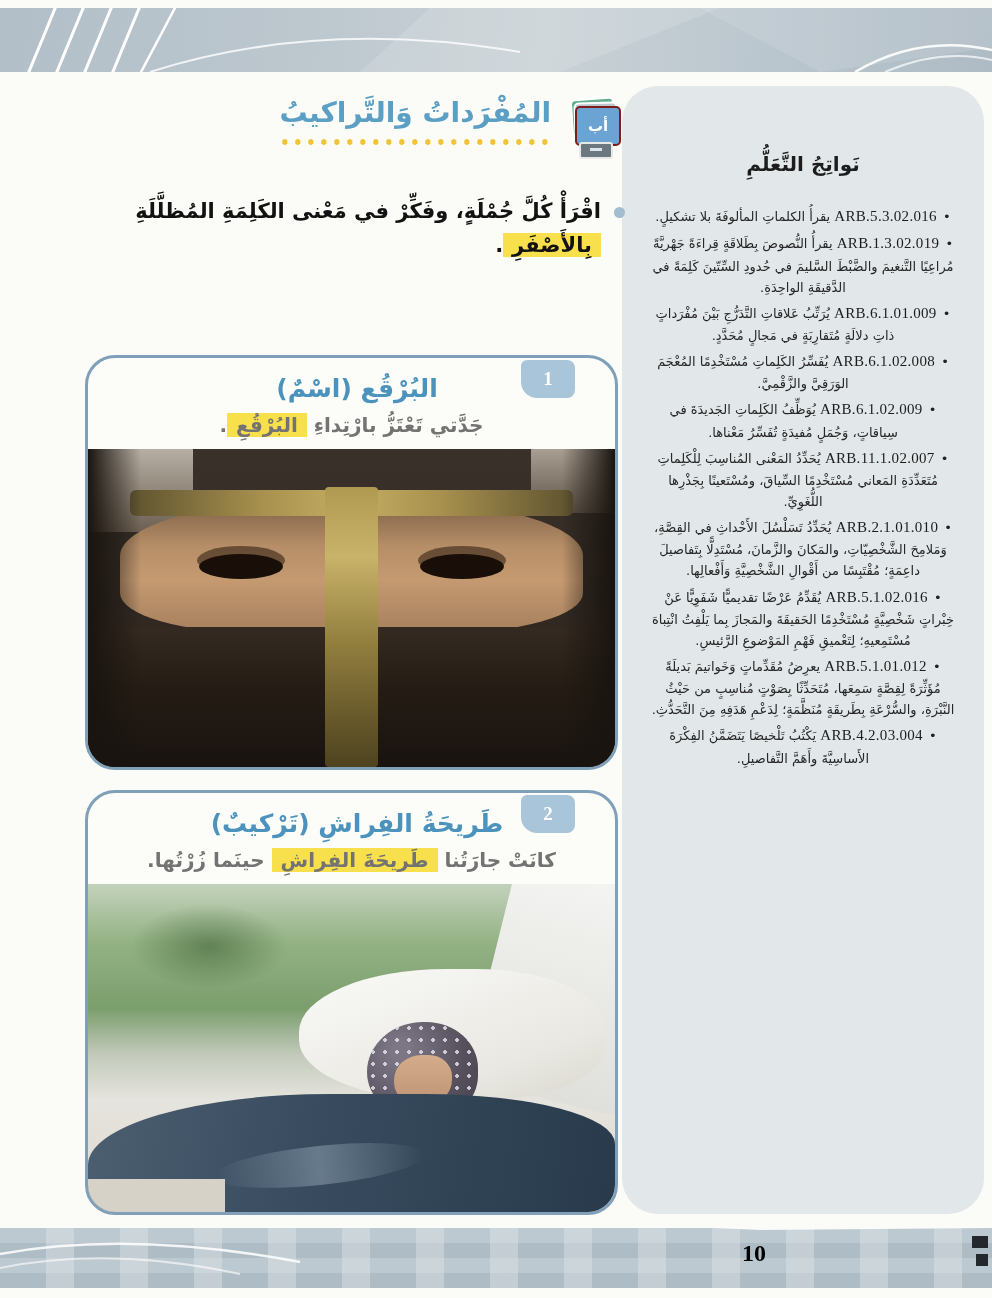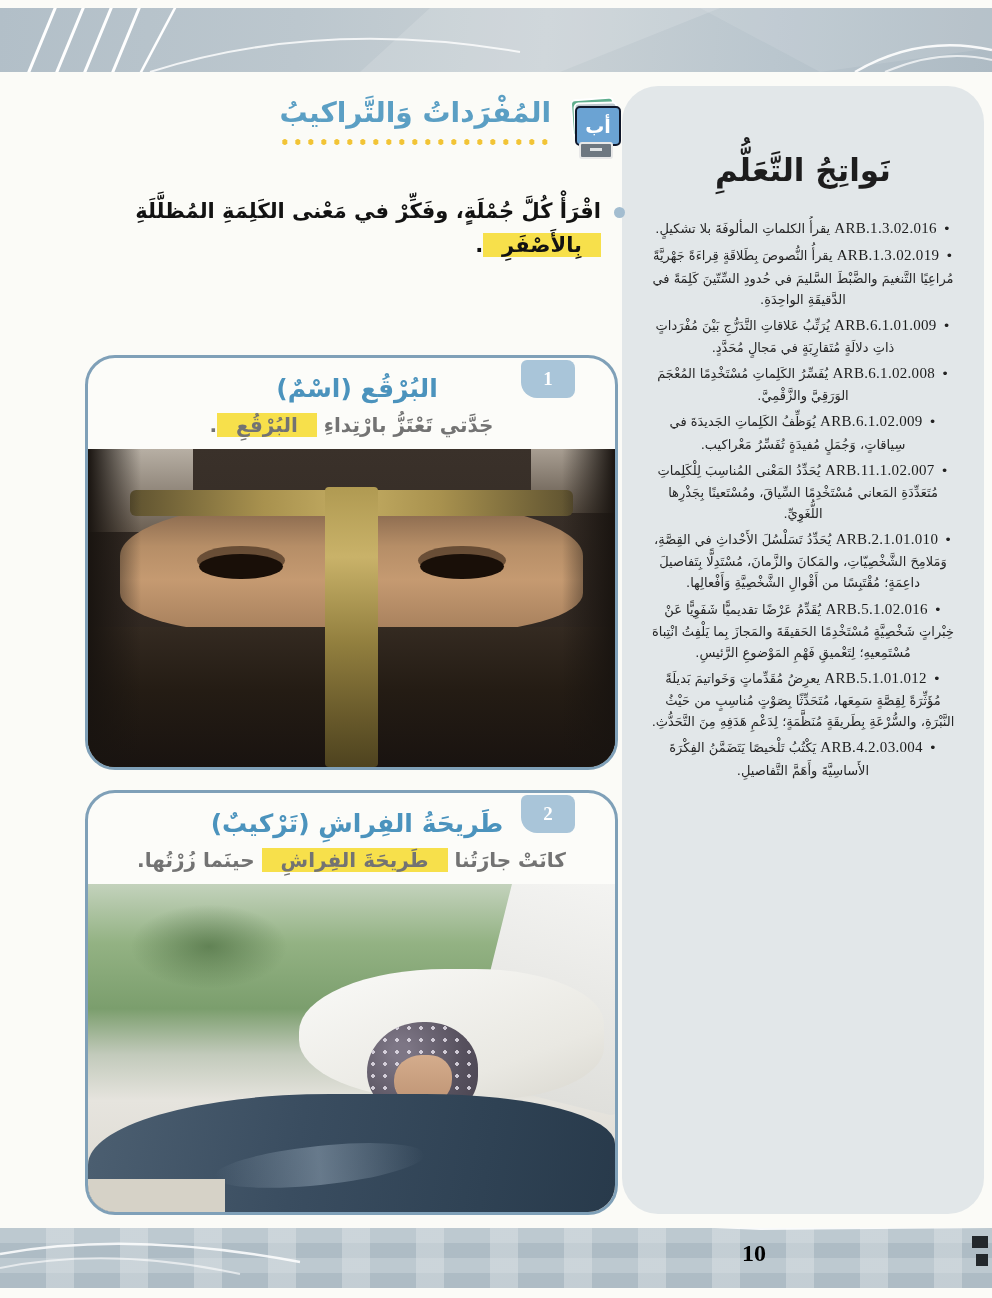--- a/index.html
+++ b/index.html
@@ -16,54 +16,54 @@
       repeating-linear-gradient(90deg, rgba(255,255,255,0) 0 46px, rgba(255,255,255,.45) 46px 74px),
       repeating-linear-gradient(0deg, rgba(150,168,180,.35) 0 15px, rgba(255,255,255,.22) 15px 30px); }
   .page-number { position:absolute; top:1240px; left:742px; font-family:"Liberation Serif", serif;
     font-size:24px; font-weight:bold; color:#000000; }
   .corner-mark { position:absolute; background:#23282c; }
 
   
   .sidebar { position:absolute; top:86px; right:8px; width:362px; height:1128px;
     background:#e2e7e9; border-radius:36px; box-sizing:border-box; padding:36px 28px 20px;
     direction:rtl; }
-  .sidebar-title { text-align:center; font-size:31px; font-weight:bold; color:#1d1d1d; margin:30px 0 28px; }
+  .sidebar-title { text-align:center; font-size:20px; font-weight:bold; color:#1d1d1d; margin:30px 0 28px; }
   .sidebar-list { overflow:hidden; }
   .sidebar-item { font-size:13px; line-height:1.62; text-align:center; color:#272727;
     margin-bottom:3px; }
   .sidebar-item .bullet { color:#222; font-size:13px; padding-left:2px; }
   .sidebar-item .code { font-family:"Liberation Serif", serif; font-size:15px; color:#1c1c1c;
     direction:ltr; unicode-bidi:isolate; letter-spacing:.3px; }
 
   
   .main-header { position:absolute; top:96px; left:85px; width:540px; direction:rtl;
     display:flex; align-items:flex-start; justify-content:flex-start; gap:12px; }
   .lesson-icon { position:relative; width:62px; height:62px; flex:none; }
   .lesson-icon .card-back { position:absolute; top:2px; right:10px; width:40px; height:34px;
     background:#5fae8d; border:2px solid #fff; border-radius:5px; transform:rotate(-4deg); }
   .lesson-icon .card-mid { position:absolute; top:6px; right:7px; width:40px; height:34px;
     background:#bcc7cd; border:2px solid #fff; border-radius:5px; transform:rotate(-2deg); }
   .lesson-icon .card-front { position:absolute; top:10px; right:4px; width:42px; height:36px;
-    background:#6ba3d3; border:2px solid #0f172a; border-radius:5px; color:#fff; font-weight:bold;
-    font-size:19px; display:flex; align-items:center; justify-content:center; }
+    background:#6ba3d3; border:2px solid #7f1d1d; border-radius:5px; color:#fff; font-weight:bold;
+    font-size:15px; display:flex; align-items:center; justify-content:center; }
   .lesson-icon .card-tab { position:absolute; top:46px; right:12px; width:30px; height:13px;
     background:#6d7780; border:2px solid #e8e8e8; border-radius:3px; }
   .lesson-icon .card-tab span { display:block; width:12px; height:3px; background:#dfe3e5; margin:4px auto 0; }
   .title-wrap { display:inline-block; text-align:center; }
   .page-title { font-size:28px; font-weight:bold; color:#5b9fc4; line-height:1.2; }
   .dotted-rule { margin-top:8px; height:8px;
     background-image:radial-gradient(circle, #f2c435 2.6px, rgba(0,0,0,0) 3px);
     background-size:13px 8px; background-repeat:repeat-x; background-position:center; }
 
   .instructions { position:absolute; top:195px; left:85px; width:540px; direction:rtl; }
   .instruction { display:flex; align-items:flex-start; gap:13px; font-size:21px; font-weight:bold;
     color:#121212; line-height:1.6; margin-bottom:14px; }
   .instruction .bullet-dot { width:11px; height:11px; border-radius:50%; background:#a3bdd0;
     flex:none; margin-top:12px; }
-  .hl { background:#f7e04b; padding:0 19px; }
+  .hl { background:#f7e04b; padding:0 9px; }
 
   
   .sentence-card { position:absolute; left:85px; width:533px; box-sizing:border-box;
     border:3px solid #7fa0b8; border-radius:30px; background:#fcfcf9; overflow:hidden;
     display:flex; flex-direction:column; }
   .card-1 { top:355px; height:415px; }
   .card-2 { top:790px; height:425px; }
   .card-badge { position:absolute; top:2px; right:40px; width:54px; height:38px; background:#a9c5d9;
     border-radius:6px 8px 8px 16px; color:#fff; font-family:"Liberation Serif", serif;
     font-weight:bold; font-size:19px; display:flex; align-items:center; justify-content:center; }
@@ -141,29 +141,29 @@
       <polygon points="700,0 992,0 992,40 820,64" fill="#ffffff" opacity=".10"></polygon>
       <path d="M855 64 Q 920 26 992 42" stroke="#ffffff" stroke-width="2.5" fill="none" opacity=".9"></path>
       <path d="M885 64 Q 940 40 992 52" stroke="#ffffff" stroke-width="2" fill="none" opacity=".7"></path>
     </svg>
   </div>
 
   <aside class="sidebar">
     <div class="sidebar-title">نَواتِجُ التَّعَلُّمِ</div>
     <div class="sidebar-list">
 
-        <div class="sidebar-item"><span class="bullet">•</span> <span class="code">ARB.1.3.02.016</span> <span class="text">يقرأُ الكلماتِ المألوفَةَ بلا تشكيلٍ.</span></div>
+        <div class="sidebar-item"><span class="bullet">•</span> <span class="code">ARB.5.3.02.016</span> <span class="text">يقرأُ الكلماتِ المألوفَةَ بلا تشكيلٍ.</span></div>
 
         <div class="sidebar-item"><span class="bullet">•</span> <span class="code">ARB.1.3.02.019</span> <span class="text">يقرأُ النُّصوصَ بِطَلاقَةٍ قِراءَةً جَهْريَّةً مُراعِيًا التَّنغيمَ والضَّبْطَ السَّليمَ في حُدودِ السِّتّينَ كَلِمَةً في الدَّقيقَةِ الواحِدَةِ.</span></div>
 
         <div class="sidebar-item"><span class="bullet">•</span> <span class="code">ARB.6.1.01.009</span> <span class="text">يُرَتِّبُ عَلاقاتِ التَّدَرُّجِ بَيْنَ مُفْرَداتٍ ذاتِ دلالَةٍ مُتَقارِبَةٍ في مَجالٍ مُحَدَّدٍ.</span></div>
 
         <div class="sidebar-item"><span class="bullet">•</span> <span class="code">ARB.6.1.02.008</span> <span class="text">يُفَسِّرُ الكَلِماتِ مُسْتَخْدِمًا المُعْجَمَ الوَرَقِيَّ والزَّقْمِيَّ.</span></div>
 
-        <div class="sidebar-item"><span class="bullet">•</span> <span class="code">ARB.6.1.02.009</span> <span class="text">يُوَظِّفُ الكَلِماتِ الجَديدَةَ في سِياقاتٍ، وَجُمَلٍ مُفيدَةٍ تُفَسِّرُ مَعْراكيب.</span></div>
+        <div class="sidebar-item"><span class="bullet">•</span> <span class="code">ARB.6.1.02.009</span> <span class="text">يُوَظِّفُ الكَلِماتِ الجَديدَةَ في سِياقاتٍ، وَجُمَلٍ مُفيدَةٍ تُفَسِّرُ مَعْناها.</span></div>
 
 
         <div class="sidebar-item"><span class="bullet">•</span> <span class="code">ARB.11.1.02.007</span> <span class="text">يُحَدِّدُ المَعْنى المُناسِبَ لِلْكَلِماتِ مُتَعَدِّدَةِ المَعاني مُسْتَخْدِمًا السِّياقَ، ومُسْتَعينًا بِجَذْرِها اللُّغَوِيِّ.</span></div>
 
         <div class="sidebar-item"><span class="bullet">•</span> <span class="code">ARB.2.1.01.010</span> <span class="text">يُحَدِّدُ تَسَلْسُلَ الأَحْداثِ في القِصَّةِ، وَمَلامِحَ الشَّخْصِيّاتِ، والمَكانَ والزَّمانَ، مُسْتَدِلًّا بِتَفاصيلَ داعِمَةٍ؛ مُقْتَبِسًا من أَقْوالِ الشَّخْصِيَّةِ وَأَفْعالِها.</span></div>
 
         <div class="sidebar-item"><span class="bullet">•</span> <span class="code">ARB.5.1.02.016</span> <span class="text">يُقَدِّمُ عَرْضًا تقديميًّا شَفَوِيًّا عَنْ خِبْراتٍ شَخْصِيَّةٍ مُسْتَخْدِمًا الحَقيقَةَ والمَجازَ بِما يَلْفِتُ انْتِباهَ مُسْتَمِعيهِ؛ لِتَعْميقِ فَهْمِ المَوْضوعِ الرَّئيسِ.</span></div>
 
         <div class="sidebar-item"><span class="bullet">•</span> <span class="code">ARB.5.1.01.012</span> <span class="text">يعرِضُ مُقَدِّماتٍ وَخَواتيمَ بَديلَةً مُؤَثِّرَةً لِقِصَّةٍ سَمِعَها، مُتَحَدِّثًا بِصَوْتٍ مُناسِبٍ من حَيْثُ النَّبْرَةِ، والسُّرْعَةِ بِطَريقَةٍ مُنَظَّمَةٍ؛ لِدَعْمِ هَدَفِهِ مِنَ التَّحَدُّثِ.</span></div>
 

